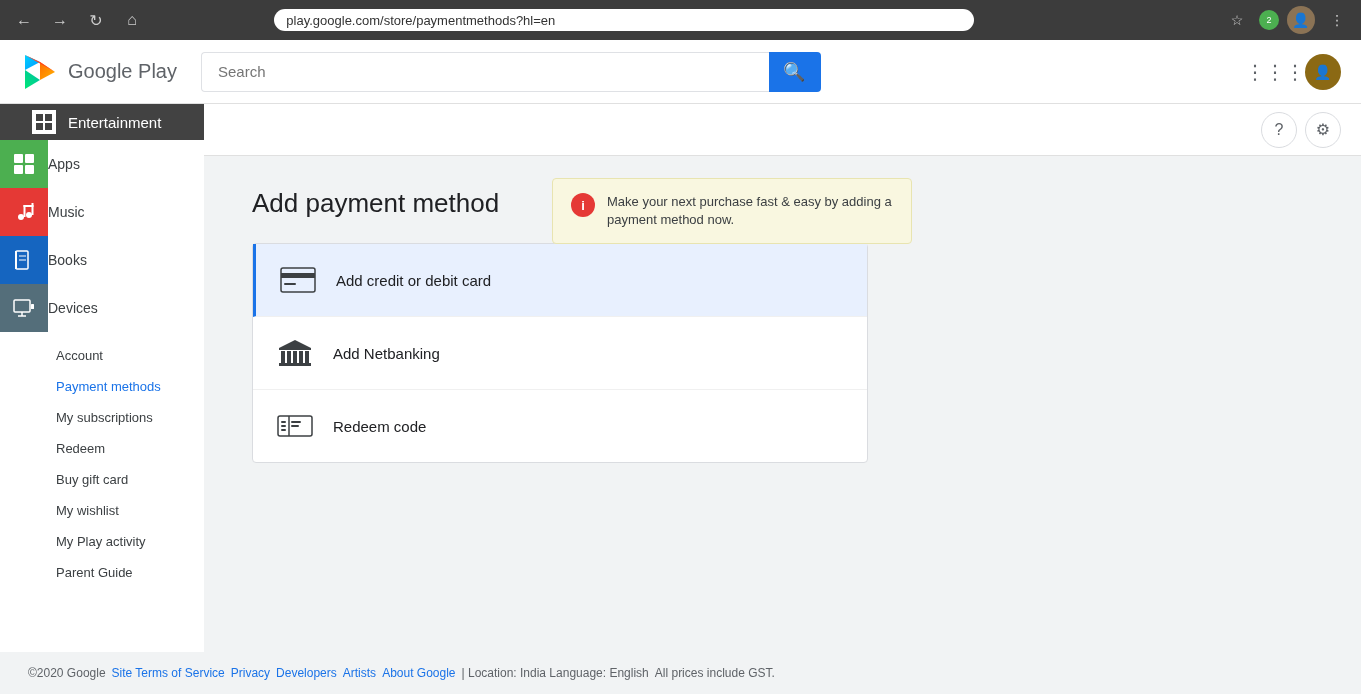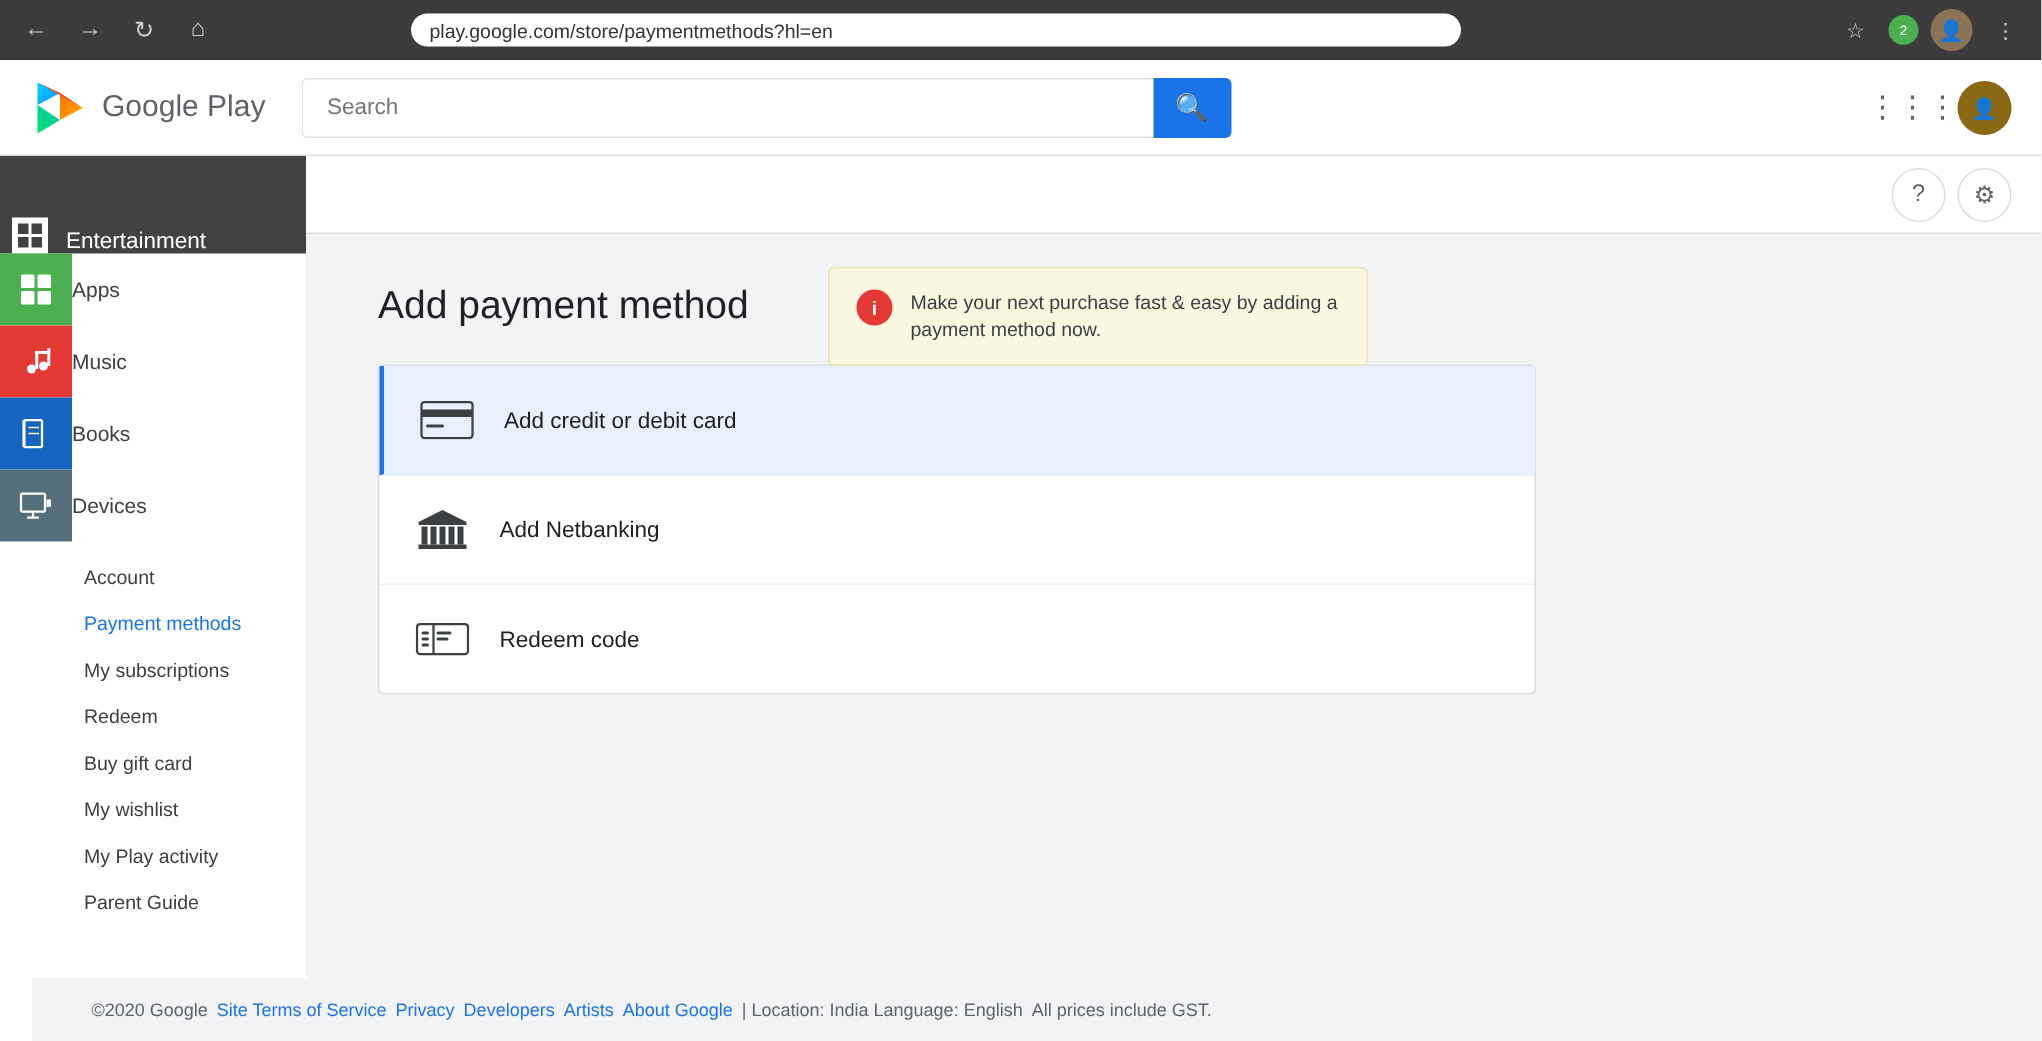--- a/index.html
+++ b/index.html
@@ -161,24 +161,24 @@
       flex-shrink: 0;
     }
     .sidebar-nav-label {
       font-size: 14px;
       color: #3c4043;
     }
 
     
     .sidebar-entertainment {
       background: #424242;
-      height: 65px;
-      display: flex;
-      align-items: flex-end;
-      padding-left: 8px;
+      height: 36px;
+      display: flex;
+      align-items: center;
+      padding-left: 32px;
       cursor: pointer;
     }
     .sidebar-entertainment span {
       color: white;
       font-size: 15px;
       font-weight: 500;
     }
     .ent-icon {
       width: 24px; height: 24px;
       background: white;
@@ -299,21 +299,21 @@
       font-size: 13px;
       color: #3c4043;
       line-height: 1.4;
     }
 
     
     .payment-box {
       background: #fff;
       border: 1px solid #dadce0;
       border-radius: 4px;
-      width: 772px;
+      width: 616px;
       padding: 0;
     }
     .payment-option {
       display: flex;
       align-items: center;
       padding: 18px 24px;
       border-bottom: 1px solid #f0f0f0;
       cursor: pointer;
       gap: 20px;
     }
@@ -329,27 +329,26 @@
       color: #202124;
     }
 
     
     .page-footer {
       position: fixed;
       bottom: 0;
       left: 0;
       right: 0;
       background: #f1f3f4;
-      padding: 14px 40px;
+      padding: 14px 28px;
       display: flex;
       align-items: center;
       gap: 6px;
       font-size: 12px;
       color: #5f6368;
-      margin-left: 21px;
     }
     .footer-link {
       color: #1a73e8;
       text-decoration: none;
       cursor: pointer;
     }
 
     
     .title-area {
       position: relative;

